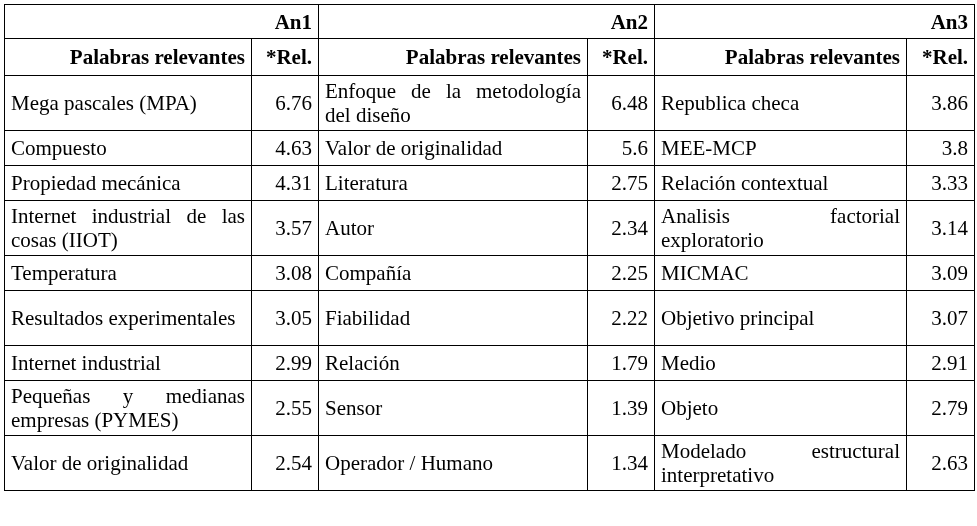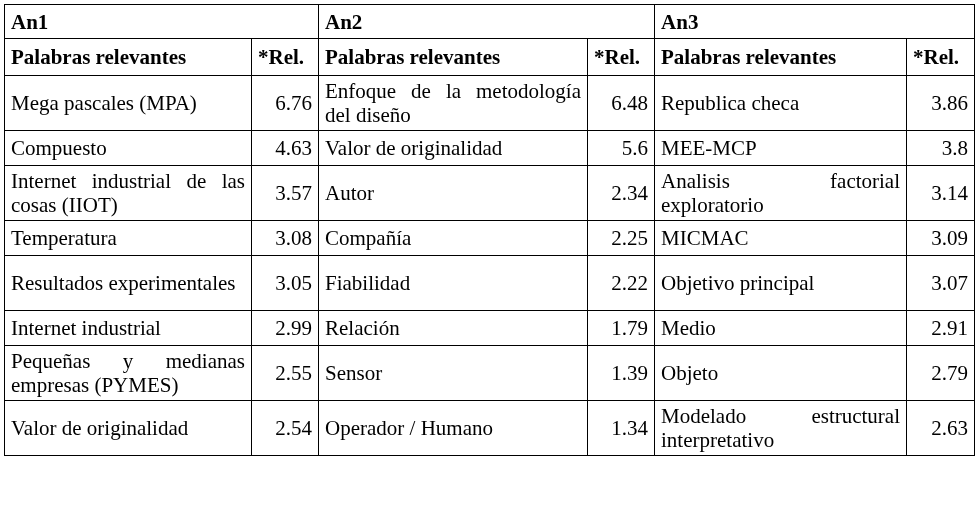--- a/index.html
+++ b/index.html
@@ -13,21 +13,21 @@
       font-size: 21px;
       color: #000;
     }
     table.kw td, table.kw th {
       border: 1.5px solid #000;
       padding: 0 6px;
       line-height: 24px;
       vertical-align: middle;
       overflow: hidden;
     }
-    th { font-weight: bold; text-align: left; }
+    th { font-weight: bold; text-align: right; }
     tr.h1 { height: 34px; }
     tr.h2 { height: 37px; padding-left: 32px; }
     td.word { text-align: justify; text-align-last: left; }
     td.val { text-align: right; }
     tr.r2l { height: 55px; margin-left: 24px; }
     tr.r1l { height: 35px; }
   </style>
 </head>
 <body>
 
@@ -64,20 +64,28 @@
       <td class="word">Republica checa</td>
       <td class="val">3.86</td>
     </tr>
     <tr class="r1l">
       <td class="word">Compuesto</td>
       <td class="val">4.63</td>
       <td class="word">Valor de originalidad</td>
       <td class="val">5.6</td>
       <td class="word">MEE-MCP</td>
       <td class="val">3.8</td>
+    </tr>
+    <tr class="r1l">
+      <td class="word">Propiedad mecánica</td>
+      <td class="val">4.31</td>
+      <td class="word">Literatura</td>
+      <td class="val">2.75</td>
+      <td class="word">Relación contextual</td>
+      <td class="val">3.33</td>
     </tr>
     <tr class="r2l">
       <td class="word">Internet industrial de las cosas (IIOT)</td>
       <td class="val">3.57</td>
       <td class="word">Autor</td>
       <td class="val">2.34</td>
       <td class="word">Analisis factorial exploratorio</td>
       <td class="val">3.14</td>
     </tr>
     <tr class="r1l">

